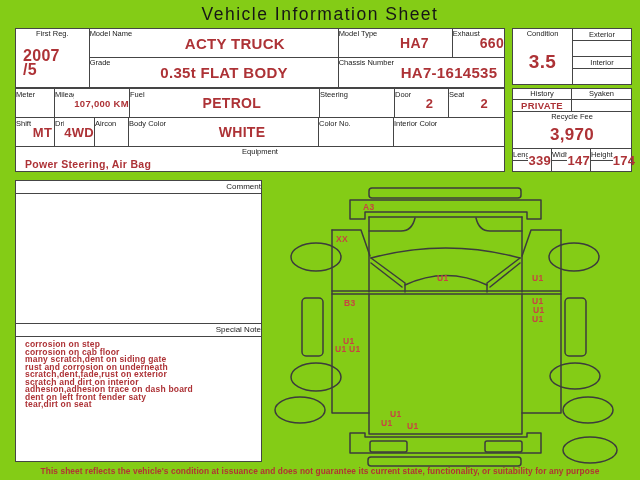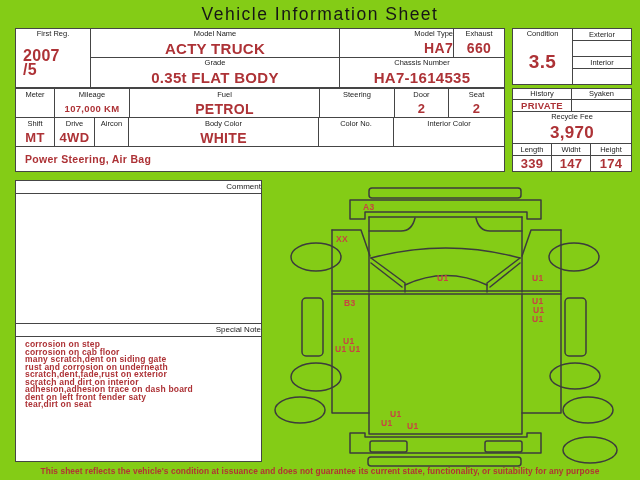--- a/index.html
+++ b/index.html
@@ -6,21 +6,21 @@
   .sheet{position:relative;width:640px;height:480px;background:#84cc16;
          font-family:"Liberation Sans",sans-serif;overflow:hidden;}
   .title{position:absolute;top:4px;left:0;width:100%;text-align:center;
          font-size:17.5px;letter-spacing:1.5px;color:#161616;}
   .box{position:absolute;border:1px solid #454545;box-sizing:border-box;background:#fff;}
   .hdr{font-size:7.5px;line-height:10px;height:10px;text-align:center;color:#222;
        white-space:nowrap;overflow:hidden;}
   .hbb{border-bottom:1px solid #454545;}
   .val{flex:1;display:flex;align-items:center;justify-content:center;
        color:#ad3236;font-weight:bold;letter-spacing:0.3px;white-space:nowrap;}
-  .cell{display:flex;flex-direction:column;border-right:1px solid #454545;box-sizing:border-box;}
+  .cell{display:flex;border-right:1px solid #454545;box-sizing:border-box;}
   .cell.last{border-right:none;}.fs15{font-size:15px;}.fs14{font-size:14px;}
   .fs13{font-size:13px;}.fs10{font-size:10px;}.fs9{font-size:9.5px;}
   
   .t1{left:15px;top:28px;width:490px;height:60px;display:flex;}
   .t1-first{width:74px;border-right:1px solid #454545;display:flex;flex-direction:column;}
   .firstreg{flex-direction:column;align-items:flex-start;justify-content:center;
             padding-left:7px;font-size:16px;line-height:14px;}
   .t1-right{flex:1;display:flex;flex-direction:column;}
   .band{display:flex;box-sizing:border-box;}
   .b1{height:29px;border-bottom:1px solid #454545;}
@@ -29,21 +29,21 @@
   .cp{left:512px;top:28px;width:120px;height:57px;display:flex;}
   .cp-left{width:59px;border-right:1px solid #454545;display:flex;flex-direction:column;}
   .cp-right{flex:1;display:flex;flex-direction:column;}
   .sp{flex:1;}
   .hbt{border-top:1px solid #454545;}
   
   .t2{left:15px;top:88px;width:490px;height:59px;display:flex;flex-direction:column;}
   .t2 .band{flex:1;}
   .t2 .cell .hdr{padding-top:1px;}
   .w39{width:39px;}.w40{width:40px;}.w34{width:34px;}.w54{width:54px;}.w75{width:75px;}
-  .w114{width:114px;align-items:flex-end;}.w190{width:190px;}.w249{width:249px;}
+  .w114{width:114px;}.w190{width:190px;}.w249{width:249px;}
   .grow{flex:1;}
   
   .eq{left:15px;top:146px;width:490px;height:26px;display:flex;flex-direction:column;}
   .eq .val{justify-content:flex-start;padding-left:9px;font-size:10.5px;}
   
   .hp{left:512px;top:88px;width:120px;height:84px;display:flex;flex-direction:column;}
   .hp-r1{height:22px;border-bottom:1px solid #454545;display:flex;}
   .hp-r1 .cell{flex-direction:column;}
   .hp-r2{height:36px;border-bottom:1px solid #454545;display:flex;flex-direction:column;}
   .hp-r3{flex:1;display:flex;}
@@ -169,20 +169,21 @@
         <div class="val fs10"></div>
       </div>
       <div class="cell grow last">
         <div class="hdr">Interior Color</div>
         <div class="val fs10"></div>
       </div>
     </div>
   </div>
 
   <div class="box eq">
+    <div class="hdr">Equipment</div>
     <div class="val">Power Steering, Air Bag</div>
   </div>
 
   <div class="box hp">
     <div class="hp-r1">
       <div class="cell" style="width:59px;">
         <div class="hdr hbb">History</div>
         <div class="val fs9">PRIVATE</div>
       </div>
       <div class="cell grow last">

